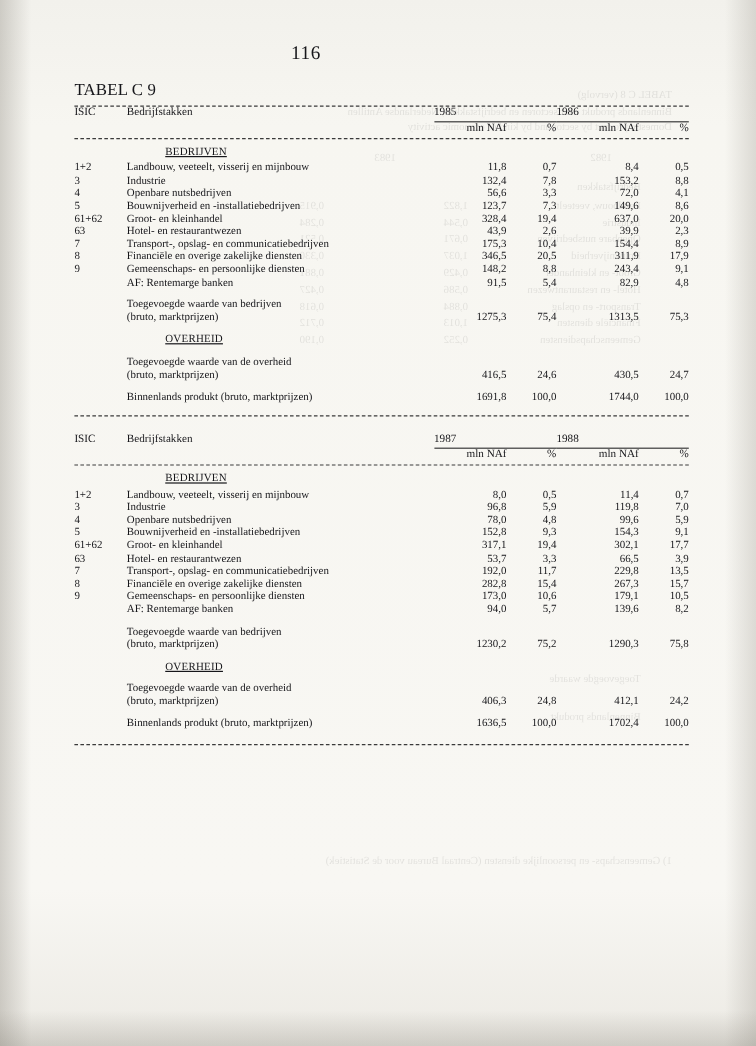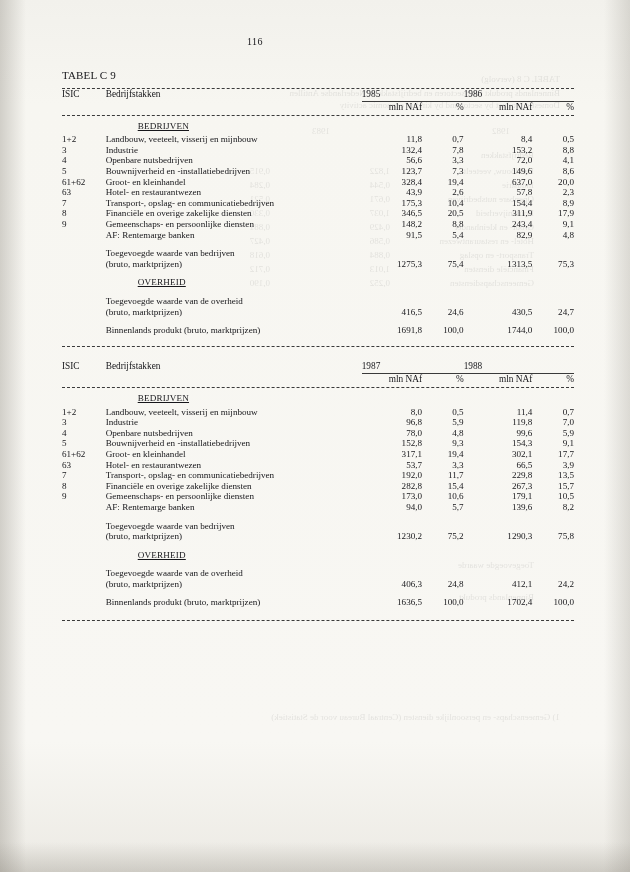--- a/index.html
+++ b/index.html
@@ -27,34 +27,34 @@
     left: 0; top: 0; right: 0; bottom: 0;
     background:
       linear-gradient(180deg, #f2f1ec 0%, #f7f6f1 12%, #f8f7f3 85%, #eceae4 100%);
   }
   .folio {
     position: absolute;
     top: 36px;
     left: 0;
     width: 510px;
     text-align: center;
-    font-size: 10px;
+    font-size: 16px;
     letter-spacing: 0.5px;
   }
   .content {
     position: absolute;
     left: 62px;
     top: 70px;
     width: 512px;
   }
   .title-block {
     margin-bottom: 6px;
   }
   .title-line {
-    font-size: 11px;
+    font-size: 14px;
     line-height: 11.5px;
     letter-spacing: 0.15px;
   }
   .title-line.b { font-style: italic; }
   .rule-dash {
     border: 0;
     border-top: 1px dashed #3a3a3a;
     margin: 3px 0 0 0;
     height: 0;
   }
@@ -268,21 +268,21 @@
         <td class="c-v1 num">328,4</td>
         <td class="c-p1 num">19,4</td>
         <td class="c-v2 num">637,0</td>
         <td class="c-p2 num">20,0</td>
       </tr>
       <tr>
         <td class="c-isic">63</td>
         <td class="c-label indent1">Hotel- en restaurantwezen</td>
         <td class="c-v1 num">43,9</td>
         <td class="c-p1 num">2,6</td>
-        <td class="c-v2 num">57,8</td>
+        <td class="c-v2 num">39,9</td>
         <td class="c-p2 num">2,3</td>
       </tr>
       <tr>
         <td class="c-isic">7</td>
         <td class="c-label indent1">Transport-, opslag- en communicatiebedrijven</td>
         <td class="c-v1 num">175,3</td>
         <td class="c-p1 num">10,4</td>
         <td class="c-v2 num">154,4</td>
         <td class="c-p2 num">8,9</td>
       </tr>

